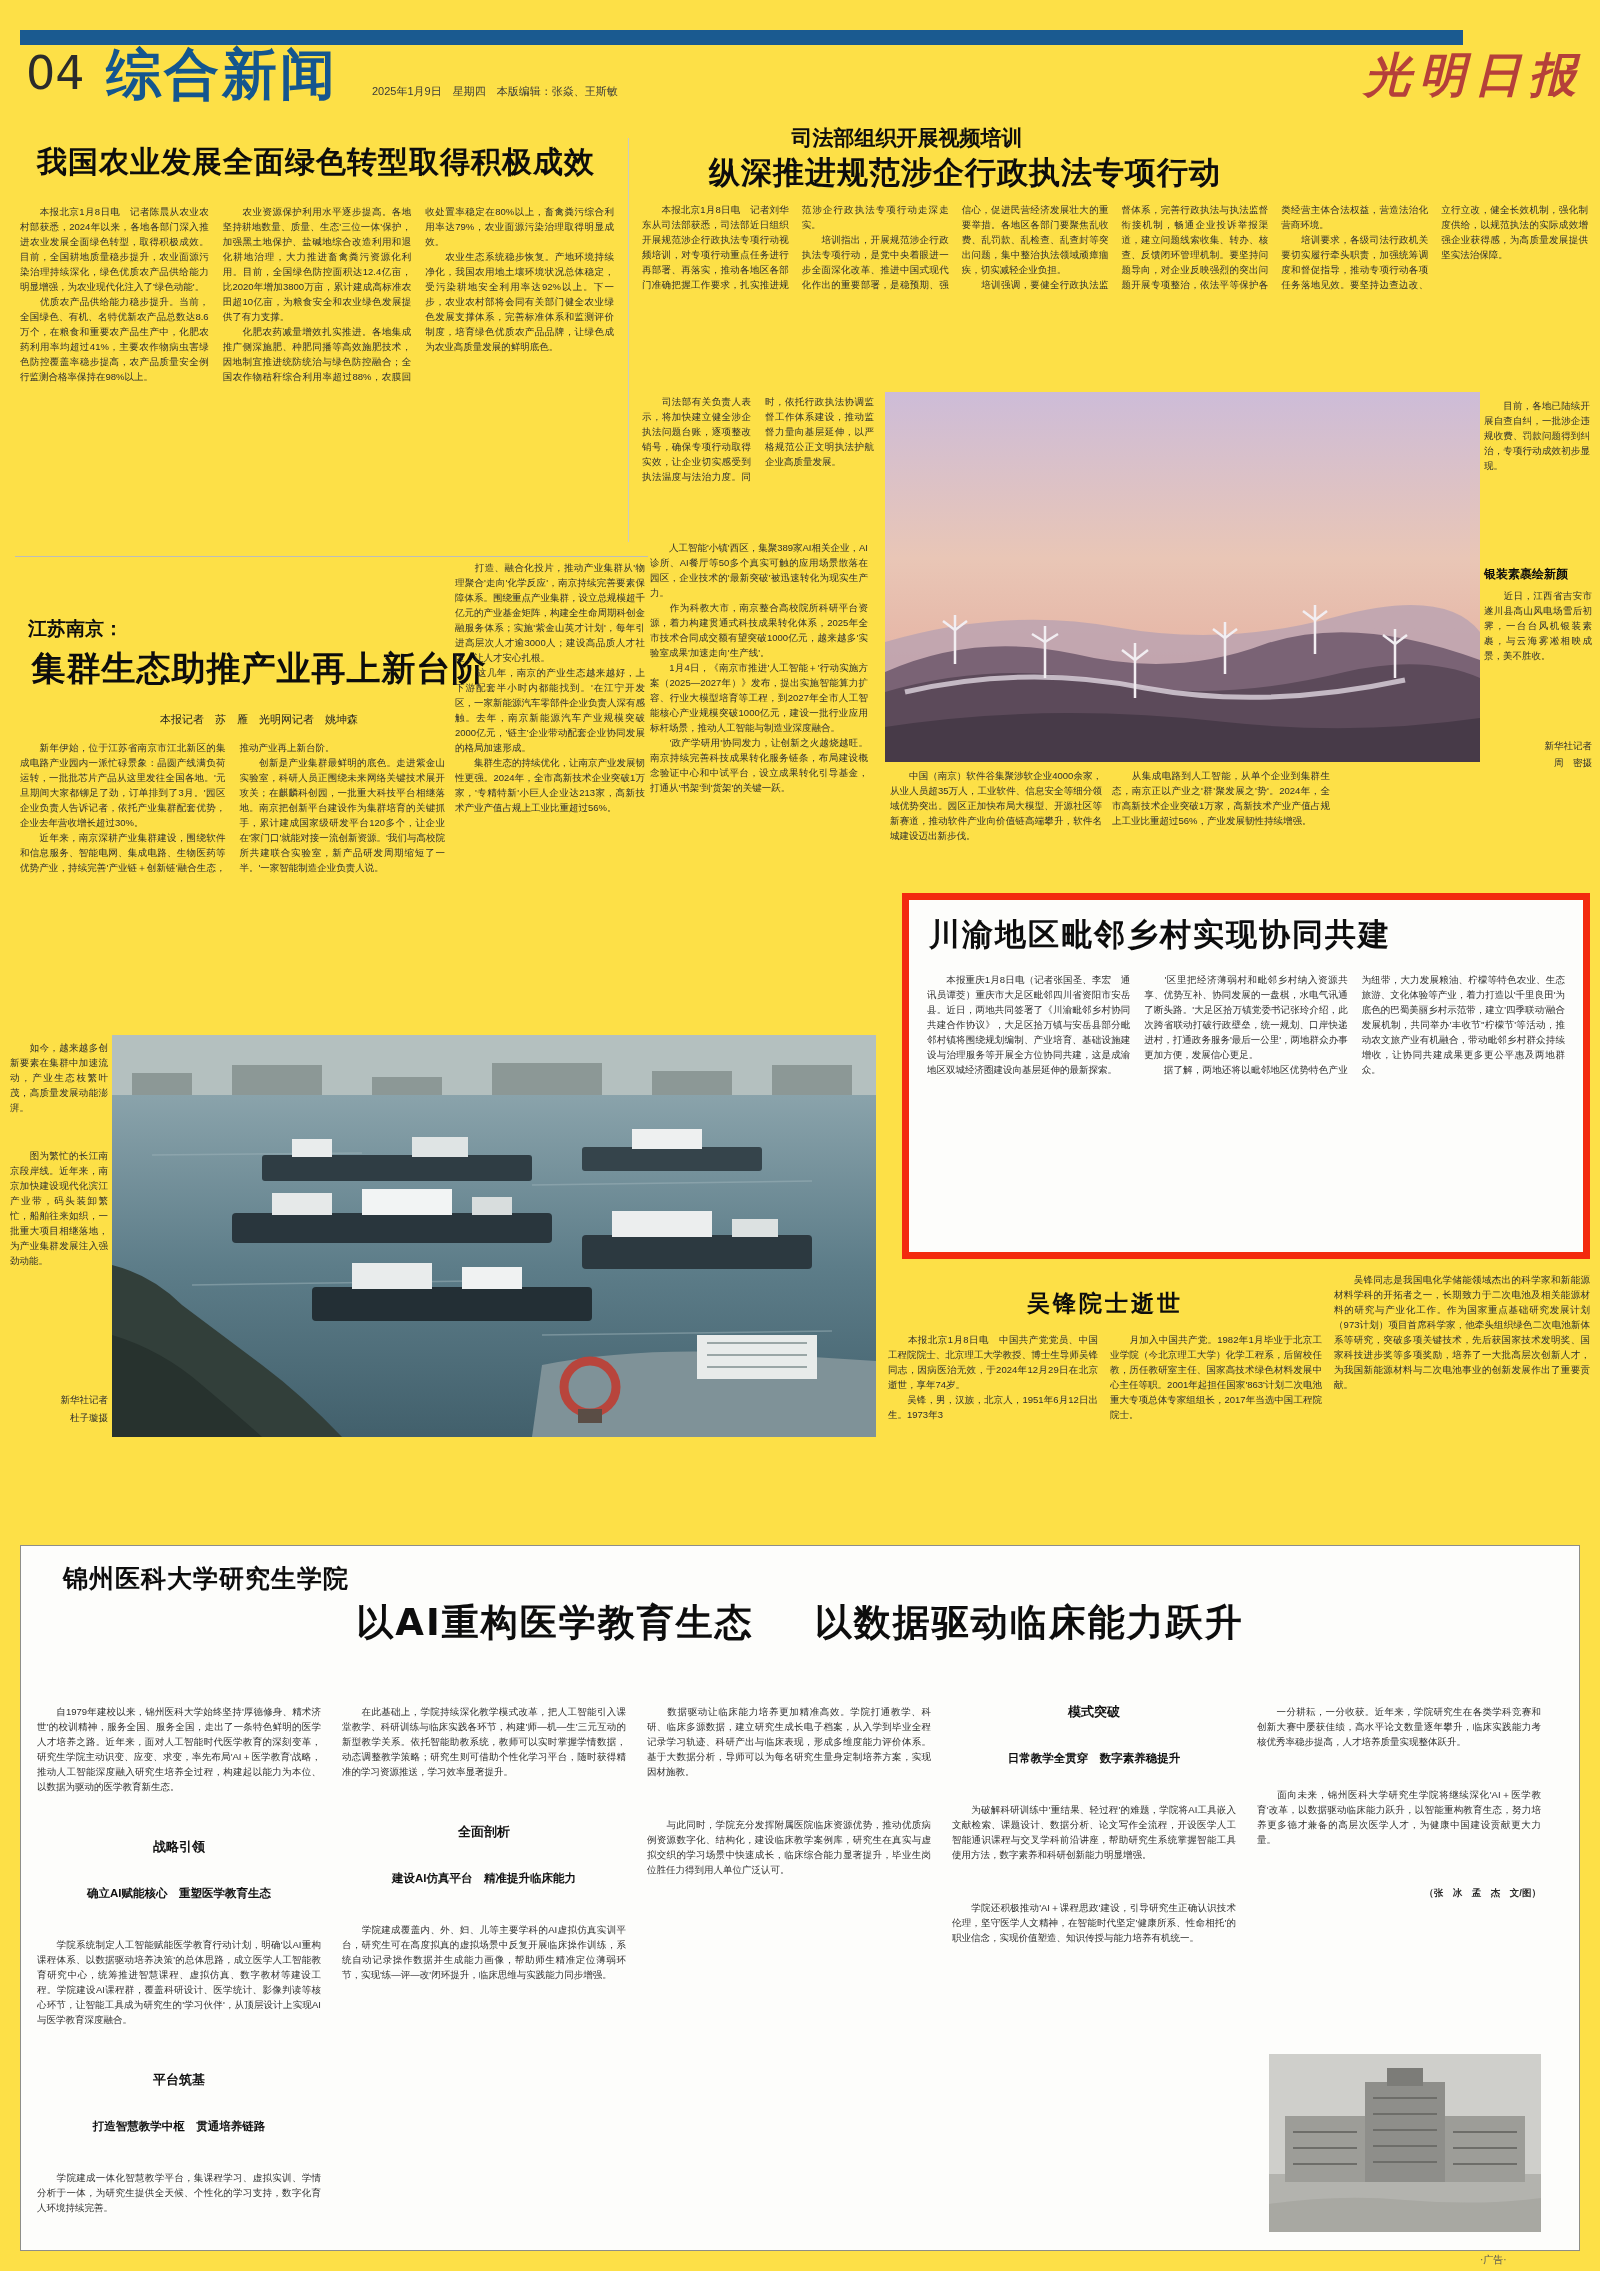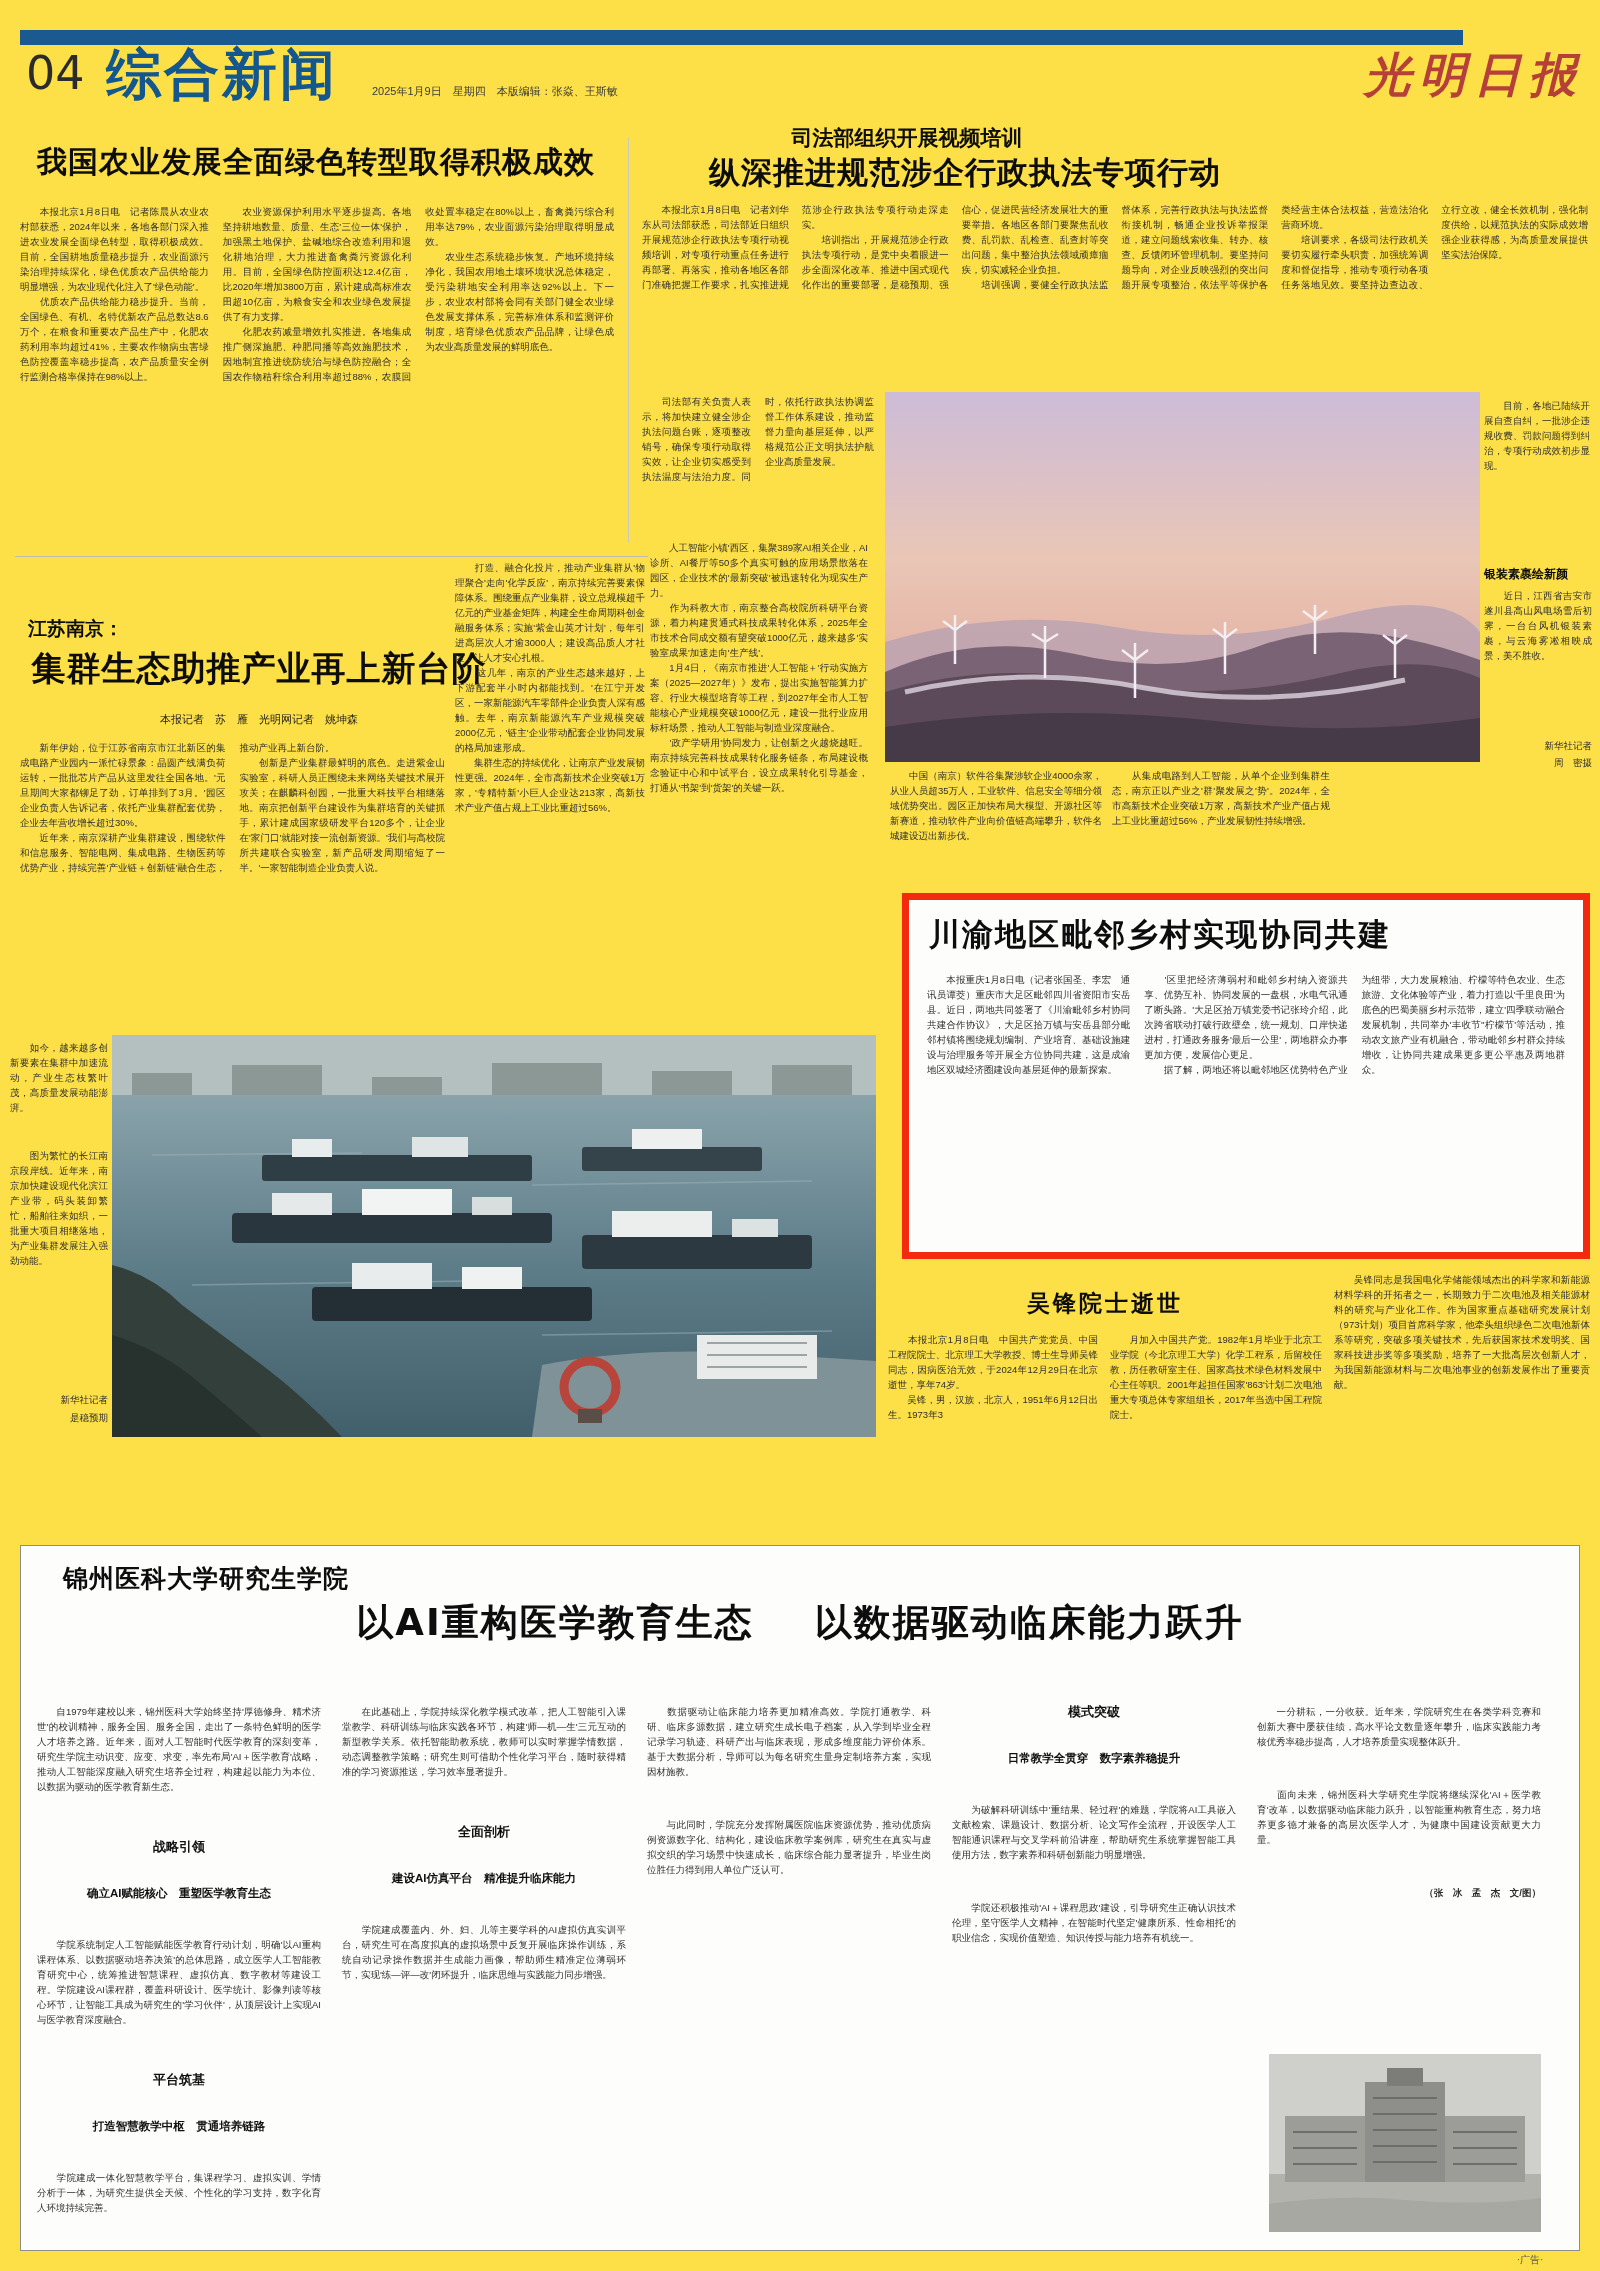--- a/index.html
+++ b/index.html
@@ -124,21 +124,21 @@
 　　集群生态的持续优化，让南京产业发展韧性更强。2024年，全市高新技术企业突破1万家，'专精特新'小巨人企业达213家，高新技术产业产值占规上工业比重超过56%。</div>
   <div class="abs txt" style="left:650px;top:540px;width:218px;height:492px;">　　人工智能'小镇'西区，集聚389家AI相关企业，AI诊所、AI餐厅等50多个真实可触的应用场景散落在园区，企业技术的'最新突破'被迅速转化为现实生产力。
 　　作为科教大市，南京整合高校院所科研平台资源，着力构建贯通式科技成果转化体系，2025年全市技术合同成交额有望突破1000亿元，越来越多'实验室成果'加速走向'生产线'。
 　　1月4日，《南京市推进'人工智能＋'行动实施方案（2025—2027年）》发布，提出实施智能算力扩容、行业大模型培育等工程，到2027年全市人工智能核心产业规模突破1000亿元，建设一批行业应用标杆场景，推动人工智能与制造业深度融合。
 　　'政产学研用'协同发力，让创新之火越烧越旺。南京持续完善科技成果转化服务链条，布局建设概念验证中心和中试平台，设立成果转化引导基金，打通从'书架'到'货架'的关键一跃。</div>
   <div class="abs txt" style="left:890px;top:768px;width:212px;height:116px;">　　中国（南京）软件谷集聚涉软企业4000余家，从业人员超35万人，工业软件、信息安全等细分领域优势突出。园区正加快布局大模型、开源社区等新赛道，推动软件产业向价值链高端攀升，软件名城建设迈出新步伐。</div>
   <div class="abs txt" style="left:1112px;top:768px;width:218px;height:116px;">　　从集成电路到人工智能，从单个企业到集群生态，南京正以产业之'群'聚发展之'势'。2024年，全市高新技术企业突破1万家，高新技术产业产值占规上工业比重超过56%，产业发展韧性持续增强。</div>
   <div class="abs txt" style="left:10px;top:1040px;width:98px;height:100px;">　　如今，越来越多创新要素在集群中加速流动，产业生态枝繁叶茂，高质量发展动能澎湃。</div>
   <div class="abs txt" style="left:10px;top:1148px;width:98px;height:242px;">　　图为繁忙的长江南京段岸线。近年来，南京加快建设现代化滨江产业带，码头装卸繁忙，船舶往来如织，一批重大项目相继落地，为产业集群发展注入强劲动能。</div>
   <div class="abs credit" style="left:10px;top:1394px;width:98px;">新华社记者</div>
-  <div class="abs credit" style="left:10px;top:1412px;width:98px;">是稳预期</div>
+  <div class="abs credit" style="left:10px;top:1412px;width:98px;">杜子璇摄</div>
 
   <div class="abs" style="left:112px;top:1035px;width:764px;height:402px;">
     <svg width="764" height="402" viewBox="0 0 764 402" preserveAspectRatio="none">
       <defs>
         <linearGradient id="water" x1="0" y1="0" x2="0" y2="1">
           <stop offset="0" stop-color="#8aa3ab"></stop>
           <stop offset="0.5" stop-color="#5d7d89"></stop>
           <stop offset="1" stop-color="#42606c"></stop>
         </linearGradient>
       </defs>
@@ -264,15 +264,15 @@
             <line x1="24" y1="110" x2="88" y2="110"></line>
           <line x1="184" y1="78" x2="248" y2="78"></line>
             <line x1="184" y1="94" x2="248" y2="94"></line>
             <line x1="184" y1="110" x2="248" y2="110"></line>
         </g>
         <path d="M0,150 Q70,140 136,146 Q210,152 272,144 L272,178 L0,178 Z" fill="#a8a8a2"></path>
       </svg>
     </div>
   </div>
 
-  <div class="abs" style="left:1480px;top:2253px;width:100px;font-size:10px;color:#555;text-align:center;">·广告·</div>
+  <div class="abs" style="left:1480px;top:2253px;width:100px;font-size:10px;color:#555;text-align:left;">·广告·</div>
 
 </div>
 
 </body></html>

